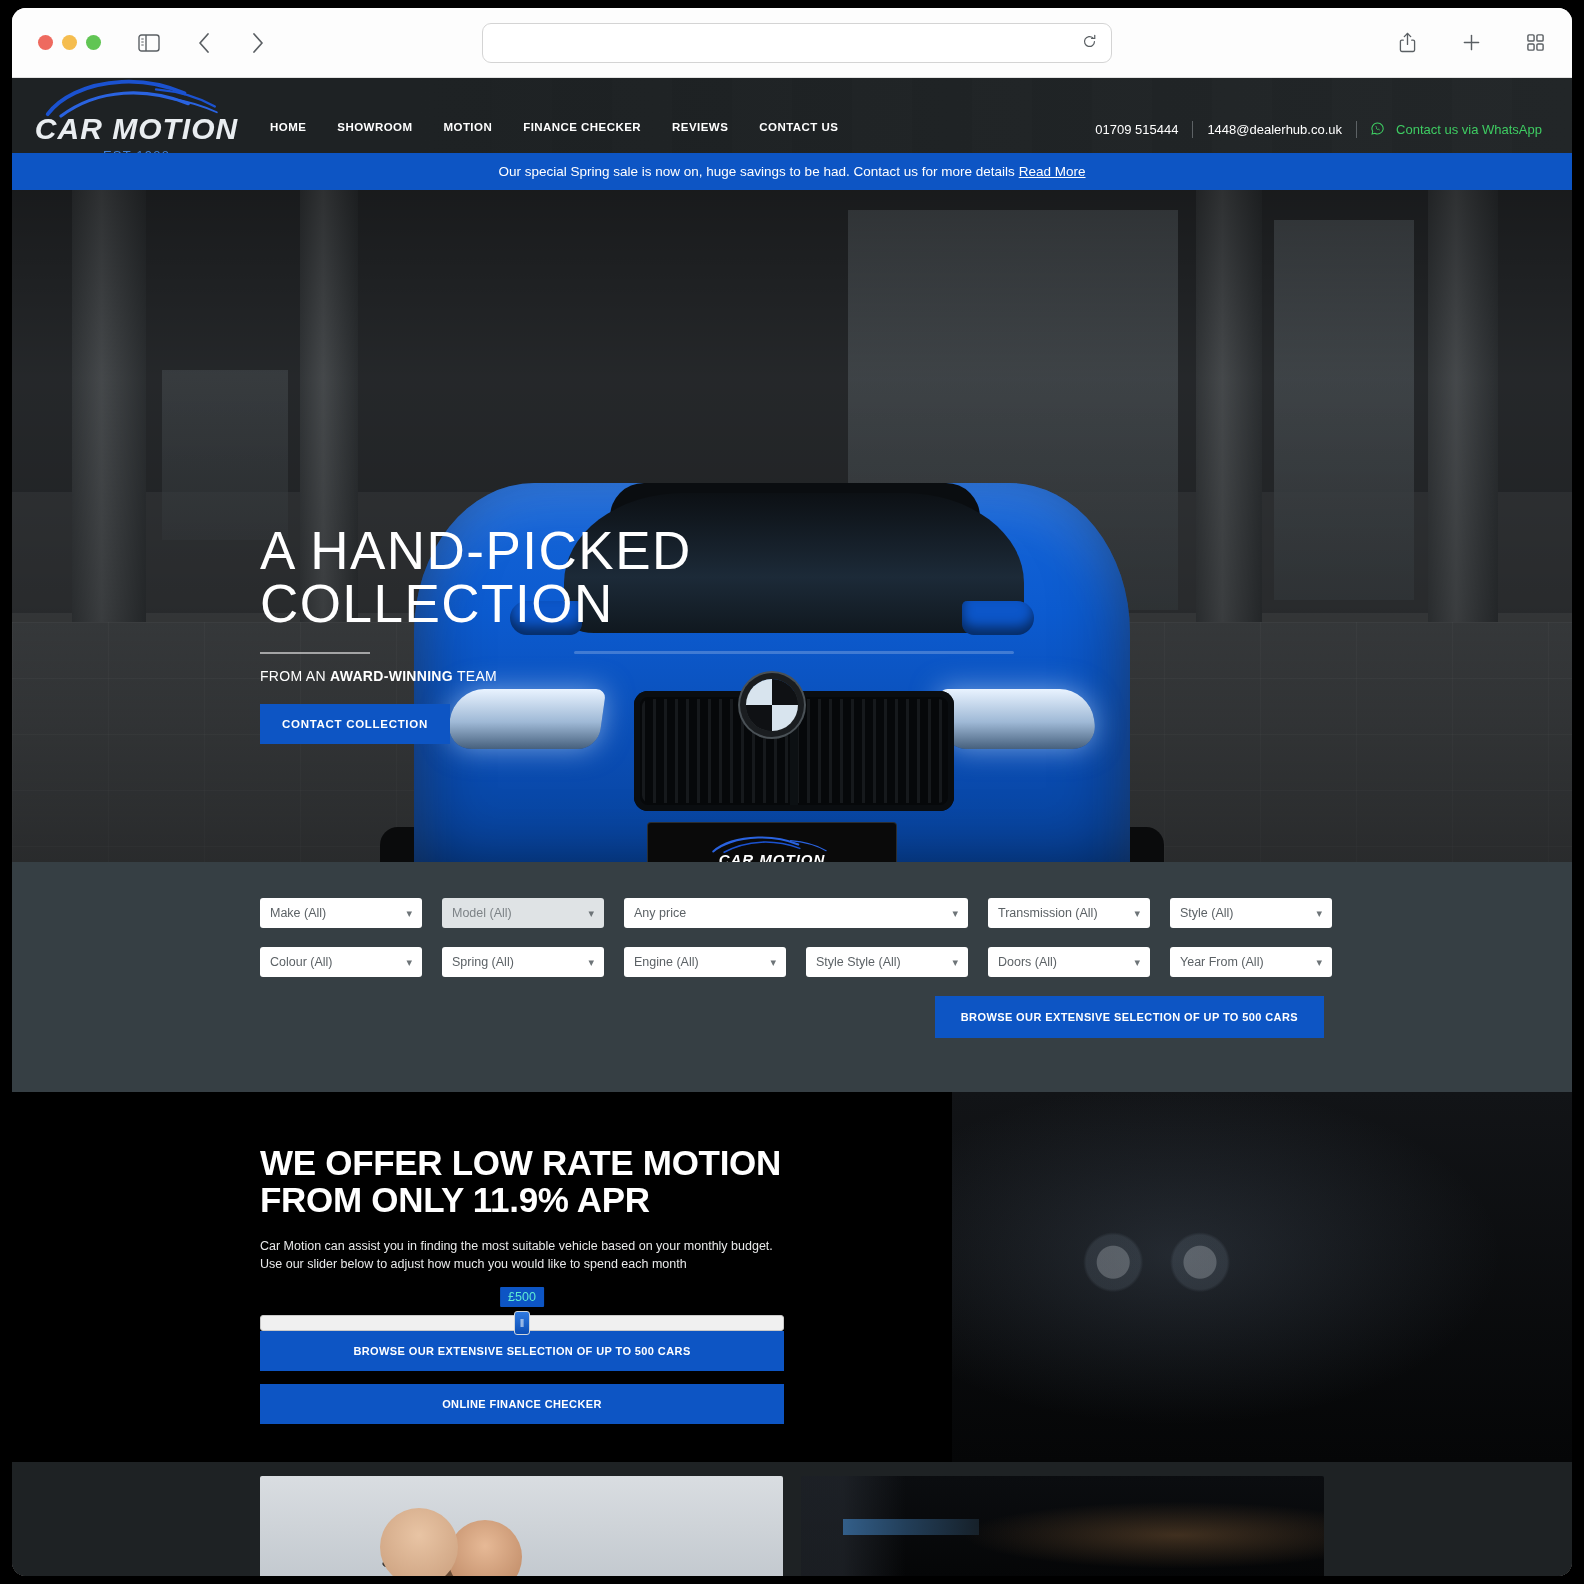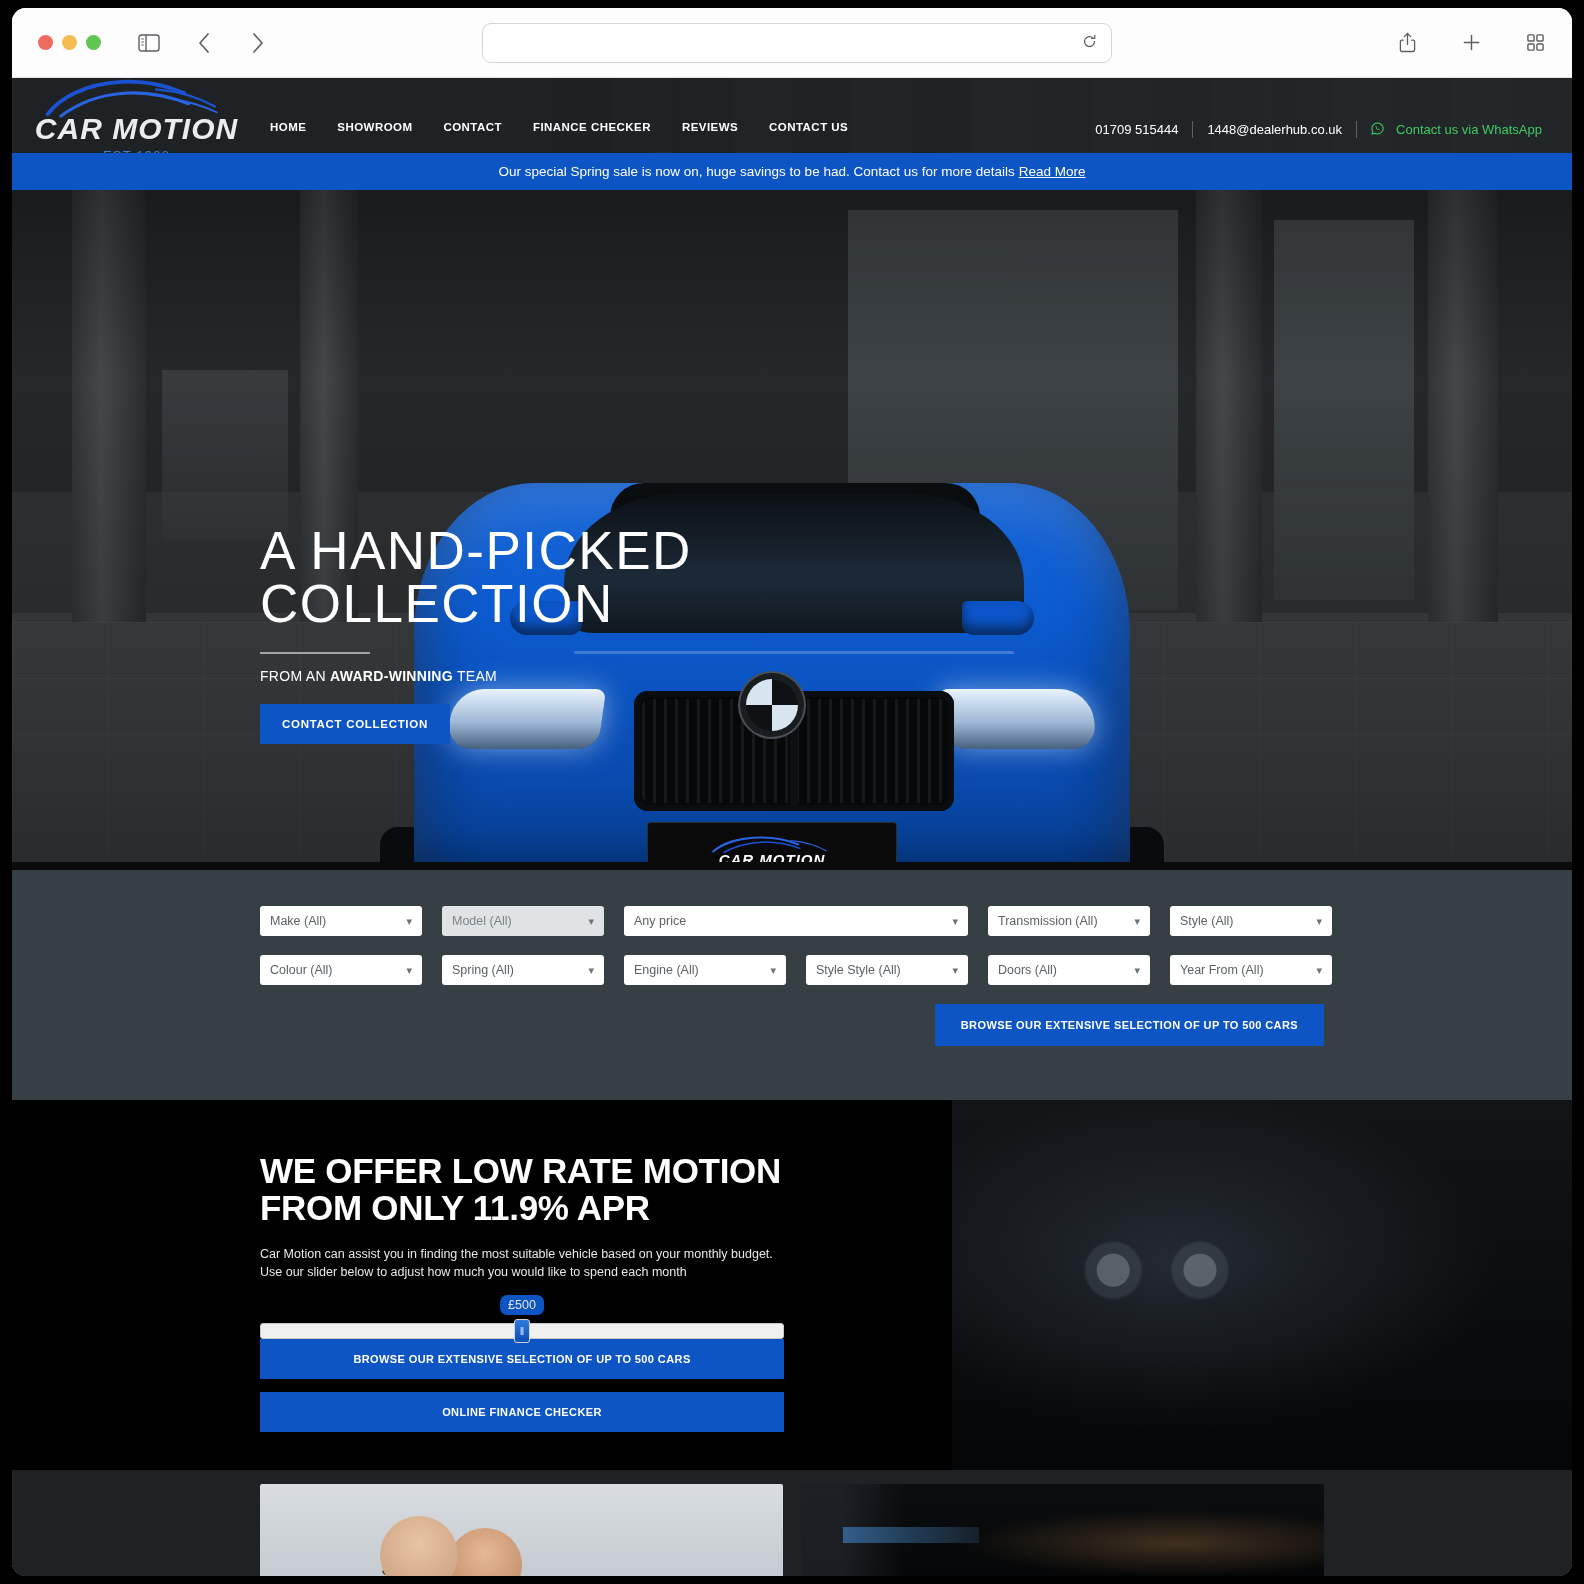--- a/index.html
+++ b/index.html
@@ -156,21 +156,21 @@
   .hero-rule { width: 110px; height: 2px; background: rgba(255,255,255,.55); margin: 22px 0 14px; }
   .hero-sub { color:#fff; font-size: 14px; letter-spacing:.3px; }
   .hero-sub b { font-weight: 700; }
   .btn-browse {
     display:inline-block; margin-top: 20px; background:#0d55c4; color:#fff;
     font-size: 11.5px; font-weight:700; letter-spacing:.7px;
     padding: 14px 22px; border:none; cursor:pointer;
   }
 
   
-  .filters { background:#363f44; padding: 36px 248px 54px; margin-top: 8px; }
+  .filters { background:#363f44; padding: 36px 248px 54px; }
   .frow { display:grid; grid-template-columns: 162px 162px 344px 162px 162px; gap: 20px; margin-bottom: 19px; }
   .frow.two { grid-template-columns: 162px 162px 162px 162px 162px 162px; }
   .sel {
     height: 30px; background:#fff; border-radius: 3px;
     display:flex; align-items:center; justify-content:space-between;
     padding: 0 10px; font-size: 12.5px; color:#5c6266; cursor:pointer;
   }
   .sel.disabled { background:#dfe3e5; color:#7d8387; }
   .sel .chev { color:#6d7478; font-size: 11px; }
   .filter-cta-row { display:flex; justify-content:flex-end; margin-top: 18px; }
@@ -189,21 +189,21 @@
       radial-gradient(ellipse at 36% 44%, rgba(120,140,165,.22), rgba(0,0,0,0) 58%),
       linear-gradient(180deg,#121417,#050607);
   }
   .fin-fade { position:absolute; left: 330px; top:0; width: 420px; height:100%; background: linear-gradient(90deg,#000 0%, rgba(0,0,0,.85) 45%, rgba(0,0,0,0) 100%); }
   .fin-inner { position:relative; z-index:2; padding: 52px 248px 0; }
   .fin-h2 { color:#fff; font-size: 35px; font-weight: 800; line-height: 1.07; letter-spacing: -0.3px; }
   .fin-p { color:#e8e9ea; font-size: 12.5px; line-height: 1.45; margin-top: 18px; max-width: 524px; }
   .slider-wrap { position:relative; width: 524px; margin-top: 14px; }
   .slider-bubble {
     position:absolute; left: 50%; transform: translateX(-50%); top: 0;
-    background:#0d55c4; color:#e5e5e5; font-size: 12.5px; padding: 3px 8px; border-radius: 7px;
+    background:#0d55c4; color:#5eead4; font-size: 12.5px; padding: 3px 8px; border-radius: 1px;
   }
   .slider-track {
     position:absolute; top: 28px; left:0; width:100%; height: 16px;
     background: #f0f0f0; border:1px solid #c9c9c9; border-radius: 3px;
   }
   .slider-thumb {
     position:absolute; top: 24px; left: 50%; transform: translateX(-50%);
     width: 16px; height: 24px; background: linear-gradient(180deg,#2f7ae0,#0a4db5);
     border: 1px solid #cfd6dc; border-radius: 3px;
     display:flex; align-items:center; justify-content:center; cursor:grab;
@@ -327,21 +327,21 @@
           <path d="M120 12c24 2 46 9 62 18" stroke="#1b52d0" stroke-width="2.4" stroke-linecap="round"></path>
           <path d="M138 22c18 3 33 8 46 14" stroke="#2a63e0" stroke-width="2" stroke-linecap="round"></path>
         </svg>
         <div class="logo-word">CAR MOTION</div>
         <div class="logo-est">EST 1988</div>
       </div>
 
       <div class="mainnav">
         <a href="#">HOME</a>
         <a href="#">SHOWROOM</a>
-        <a href="#">CONTACT</a>
+        <a href="#">MOTION</a>
         <a href="#">FINANCE CHECKER</a>
         <a href="#">REVIEWS</a>
         <a href="#">CONTACT US</a>
       </div>
 
       <div class="contactbar">
         <a class="ph" href="#">01709 515444</a>
         <div class="divider-v"></div>
         <a class="em" href="#">1448@dealerhub.co.uk</a>
         <div class="divider-v"></div>

